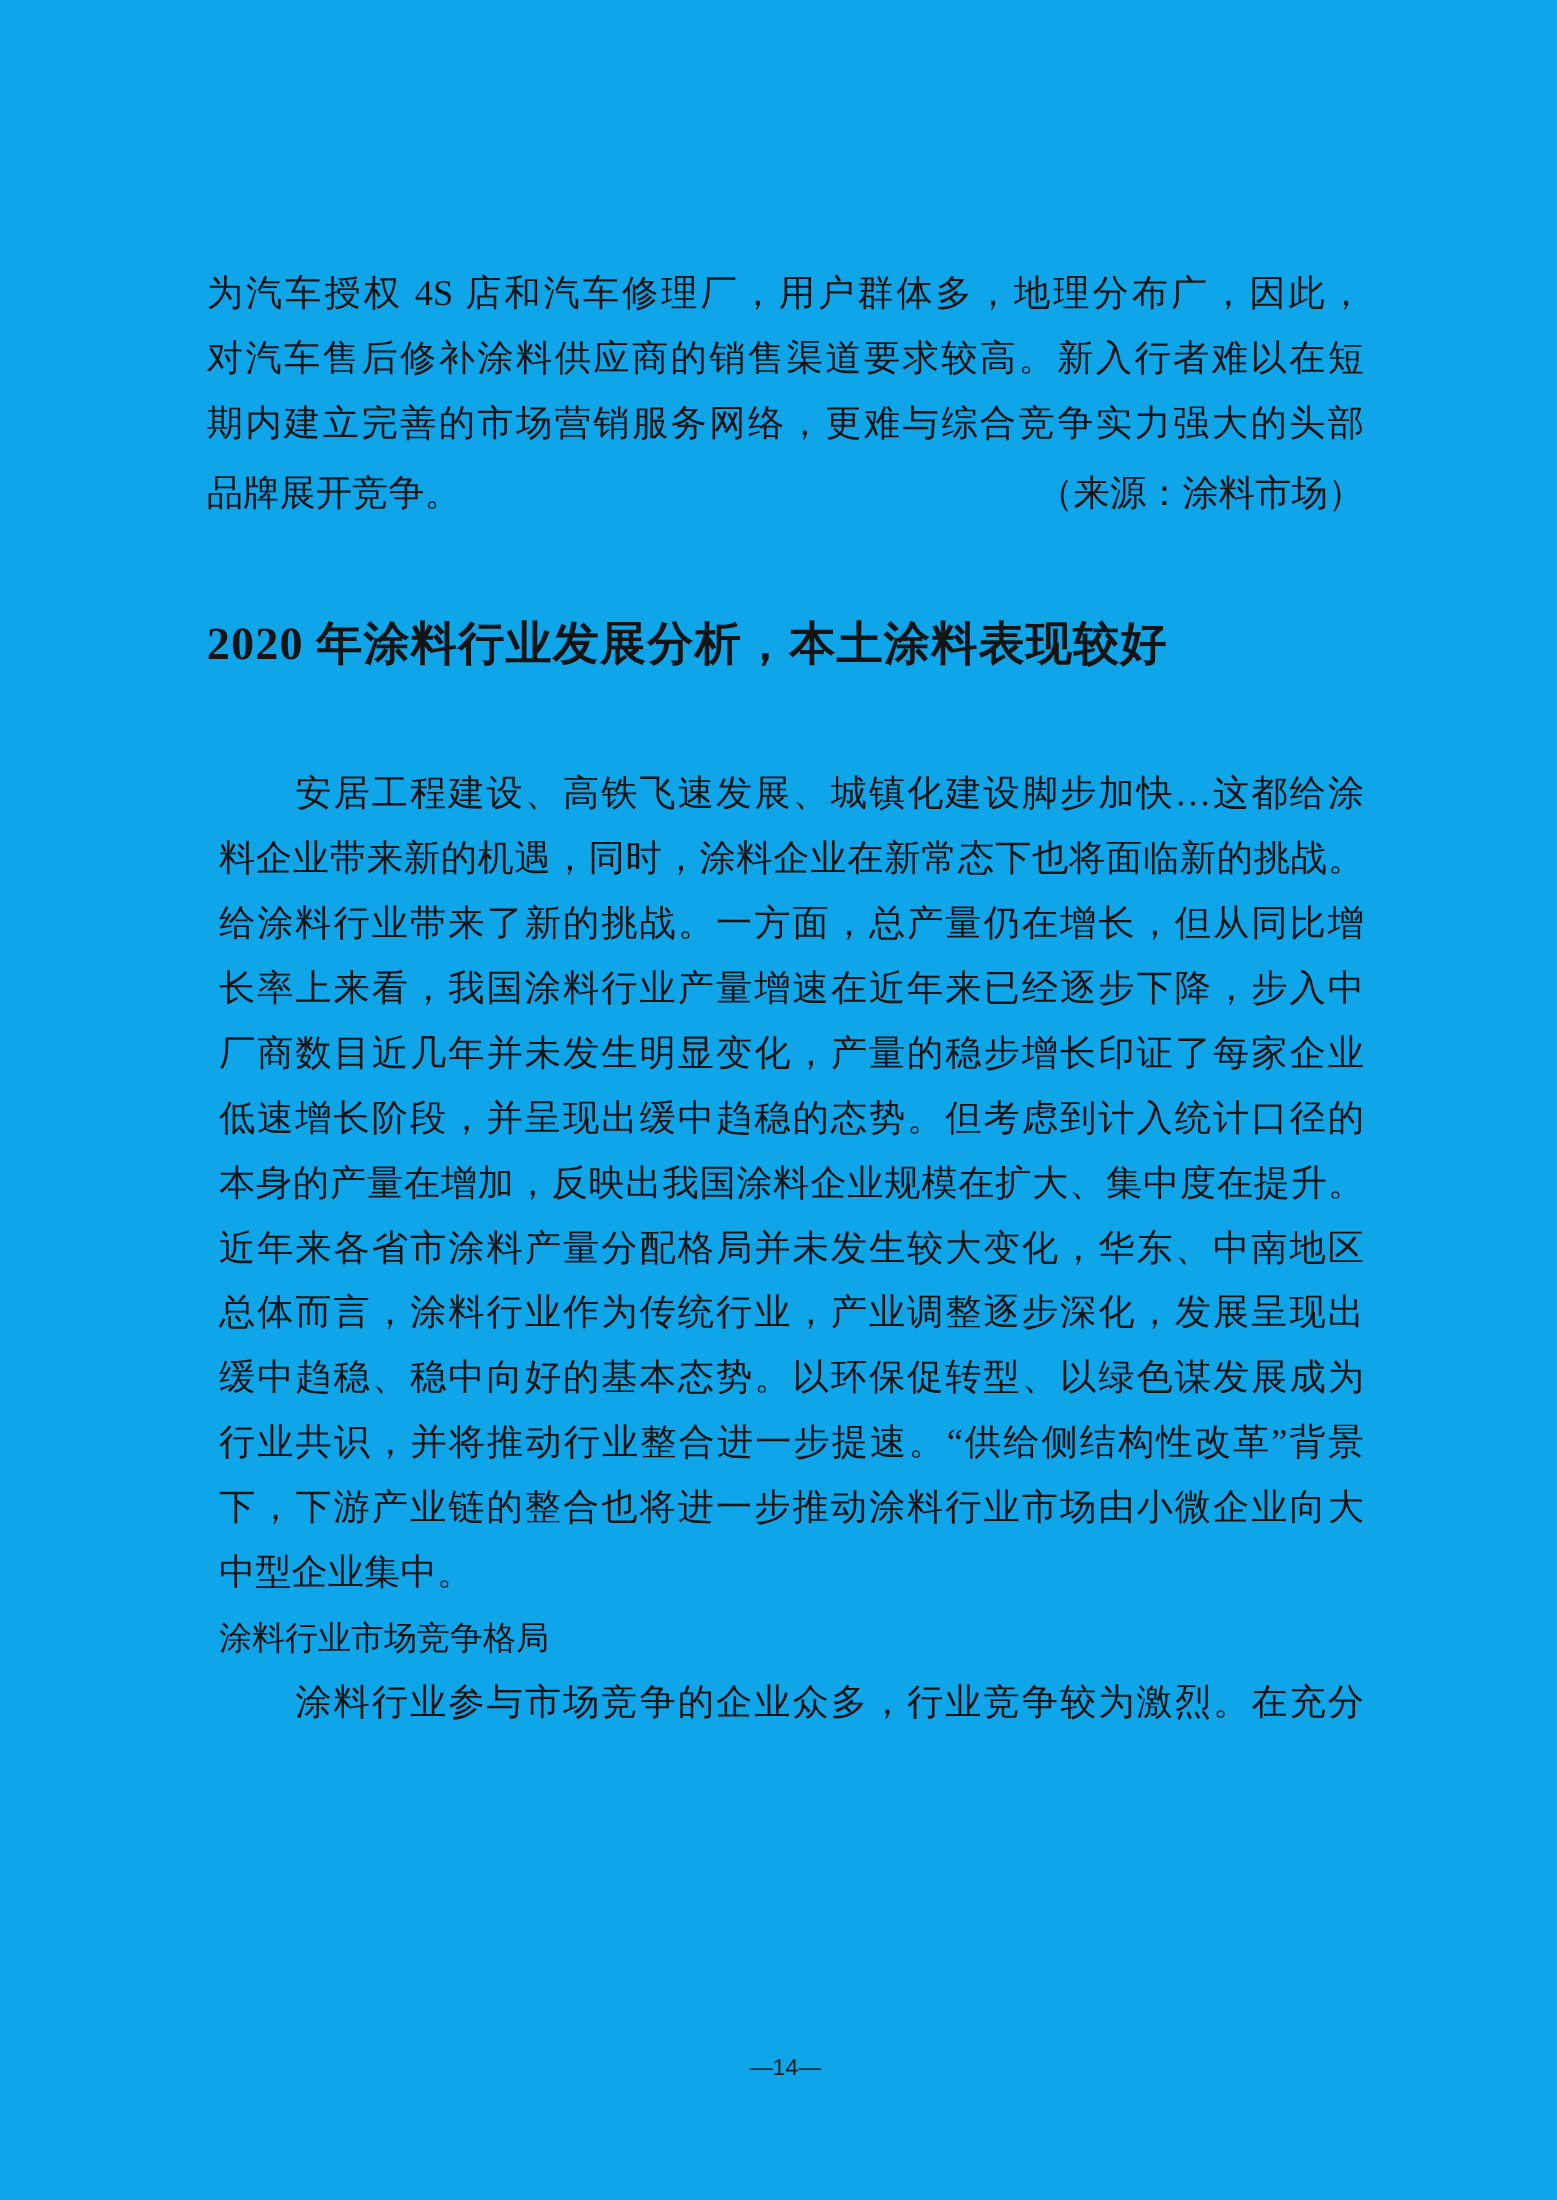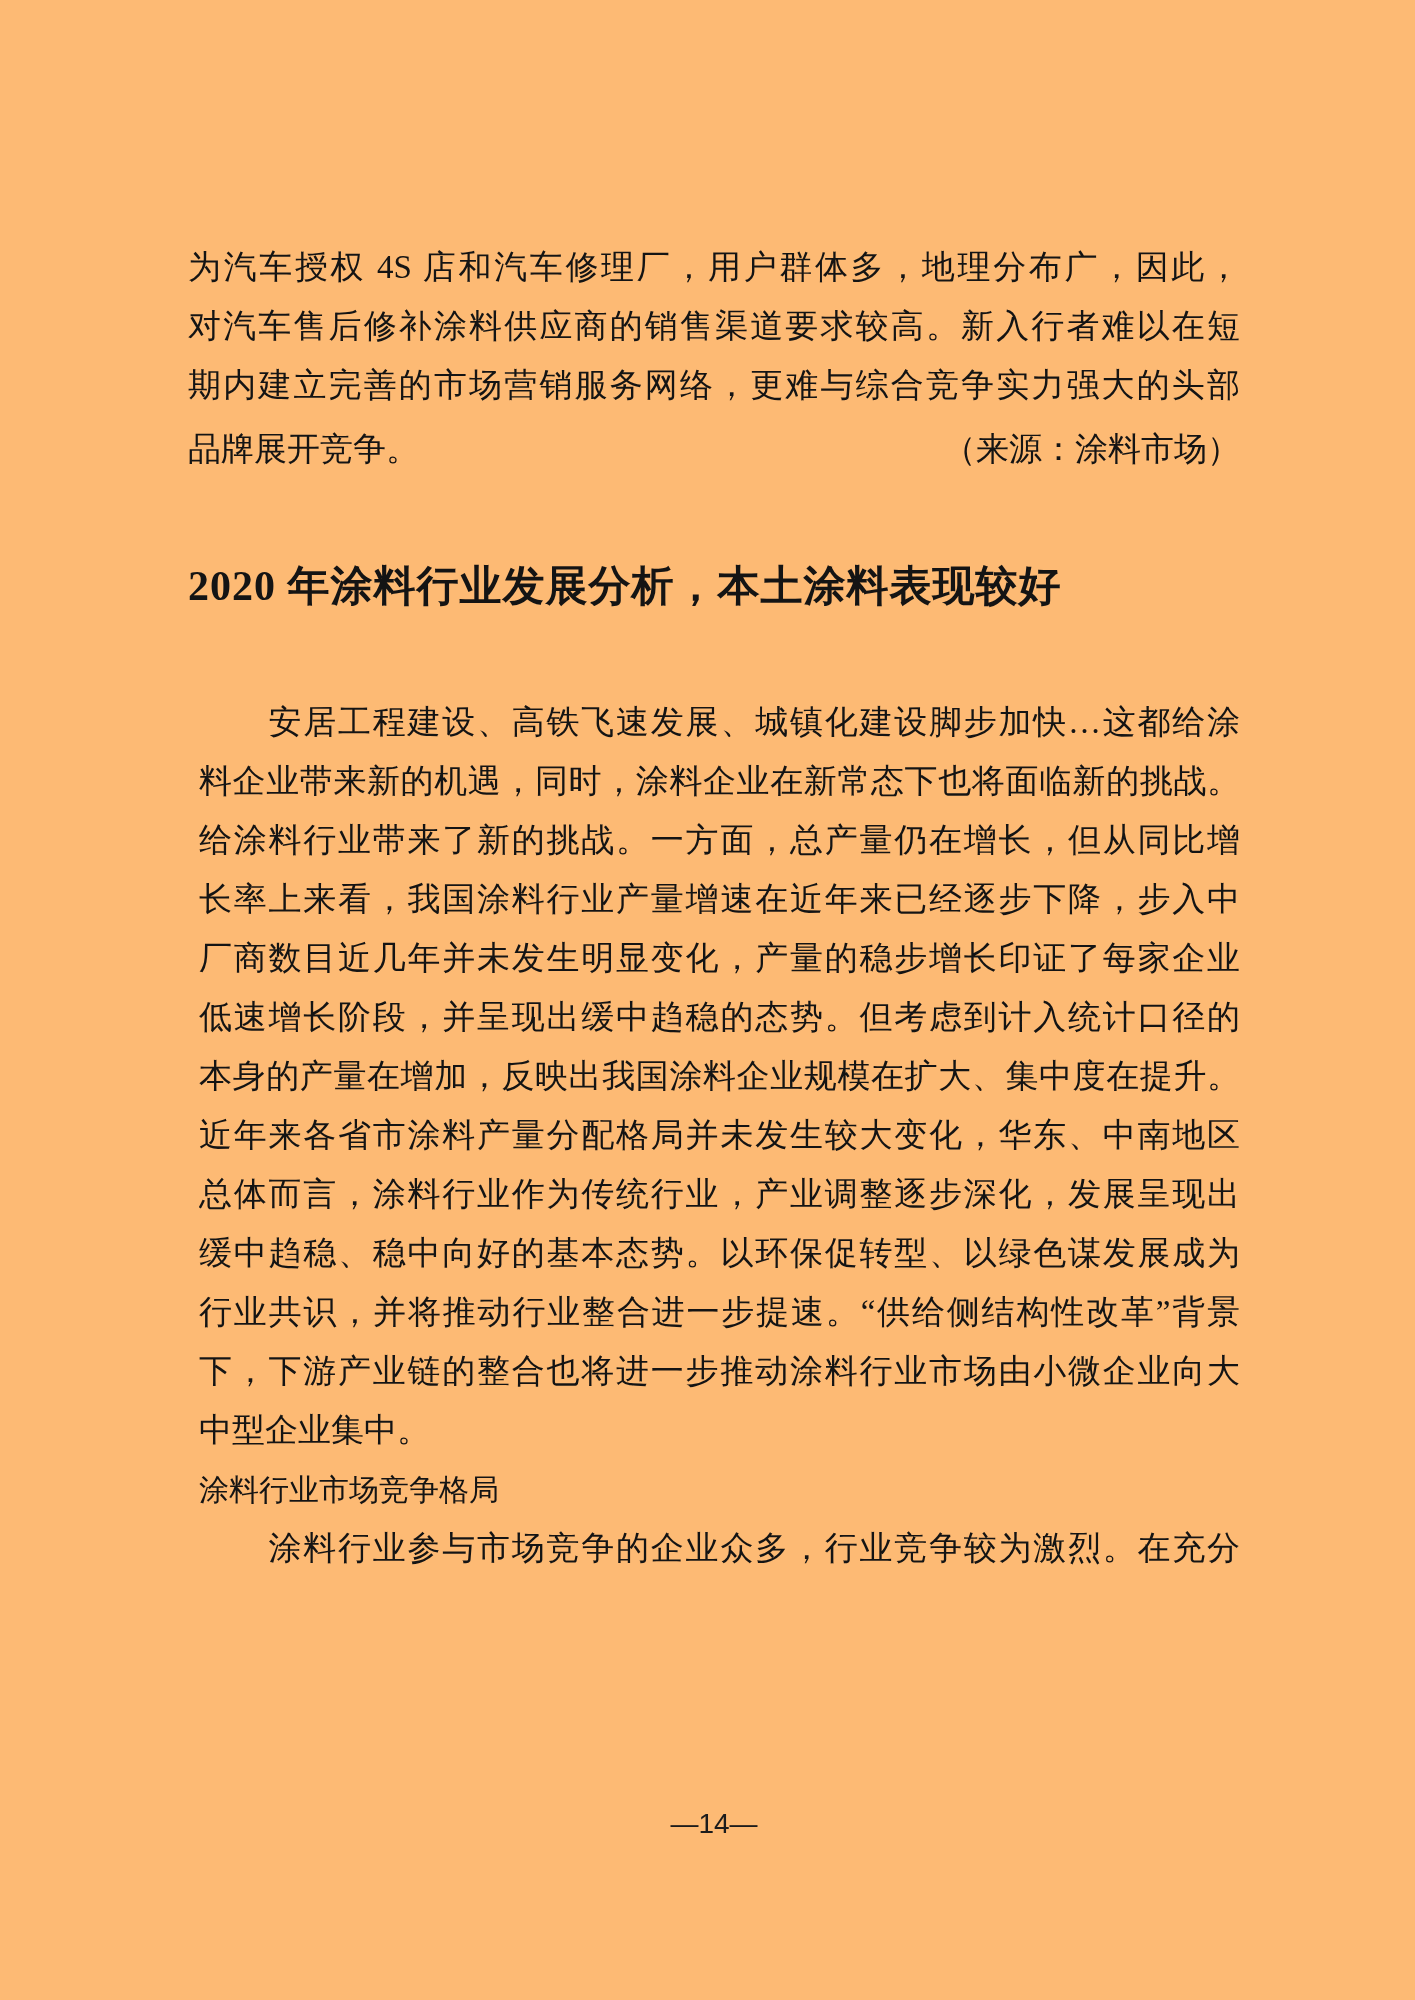--- a/index.html
+++ b/index.html
@@ -1,21 +1,21 @@
 <!DOCTYPE html>
 <html lang="zh"><head>
 <meta charset="utf-8">
 <style>
   html, body { margin: 0; padding: 0; background: #e8e8e8; }
   .page {
     position: relative;
     width: 1415px;
     height: 2000px;
     margin: 0 auto;
-    background: #fdba74;
+    background: #0ea5e9;
     color: #141414;
     font-family: "Liberation Serif", "DejaVu Serif", serif;
     overflow: hidden;
   }
   .content {
     position: absolute;
     left: 188px;
     top: 238px;
     width: 1052px;
   }
@@ -48,24 +48,24 @@
   }
   .body-block { margin-top: 82px; margin-left: 11px; }
   .section-heading {
     font-size: 30px;
     line-height: 59px;
     font-weight: normal;
   }
   .page-number {
     position: absolute;
     left: 188px;
-    top: 1808px;
+    top: 1864px;
     width: 1052px;
     text-align: center;
-    font-size: 28px;
+    font-size: 21px;
     line-height: 32px;
     font-family: "Liberation Sans", "DejaVu Sans", sans-serif;
     color: #1c1c1c;
   }
 </style>
 </head>
 <body>
 
 <div class="page">
   <div class="content">

